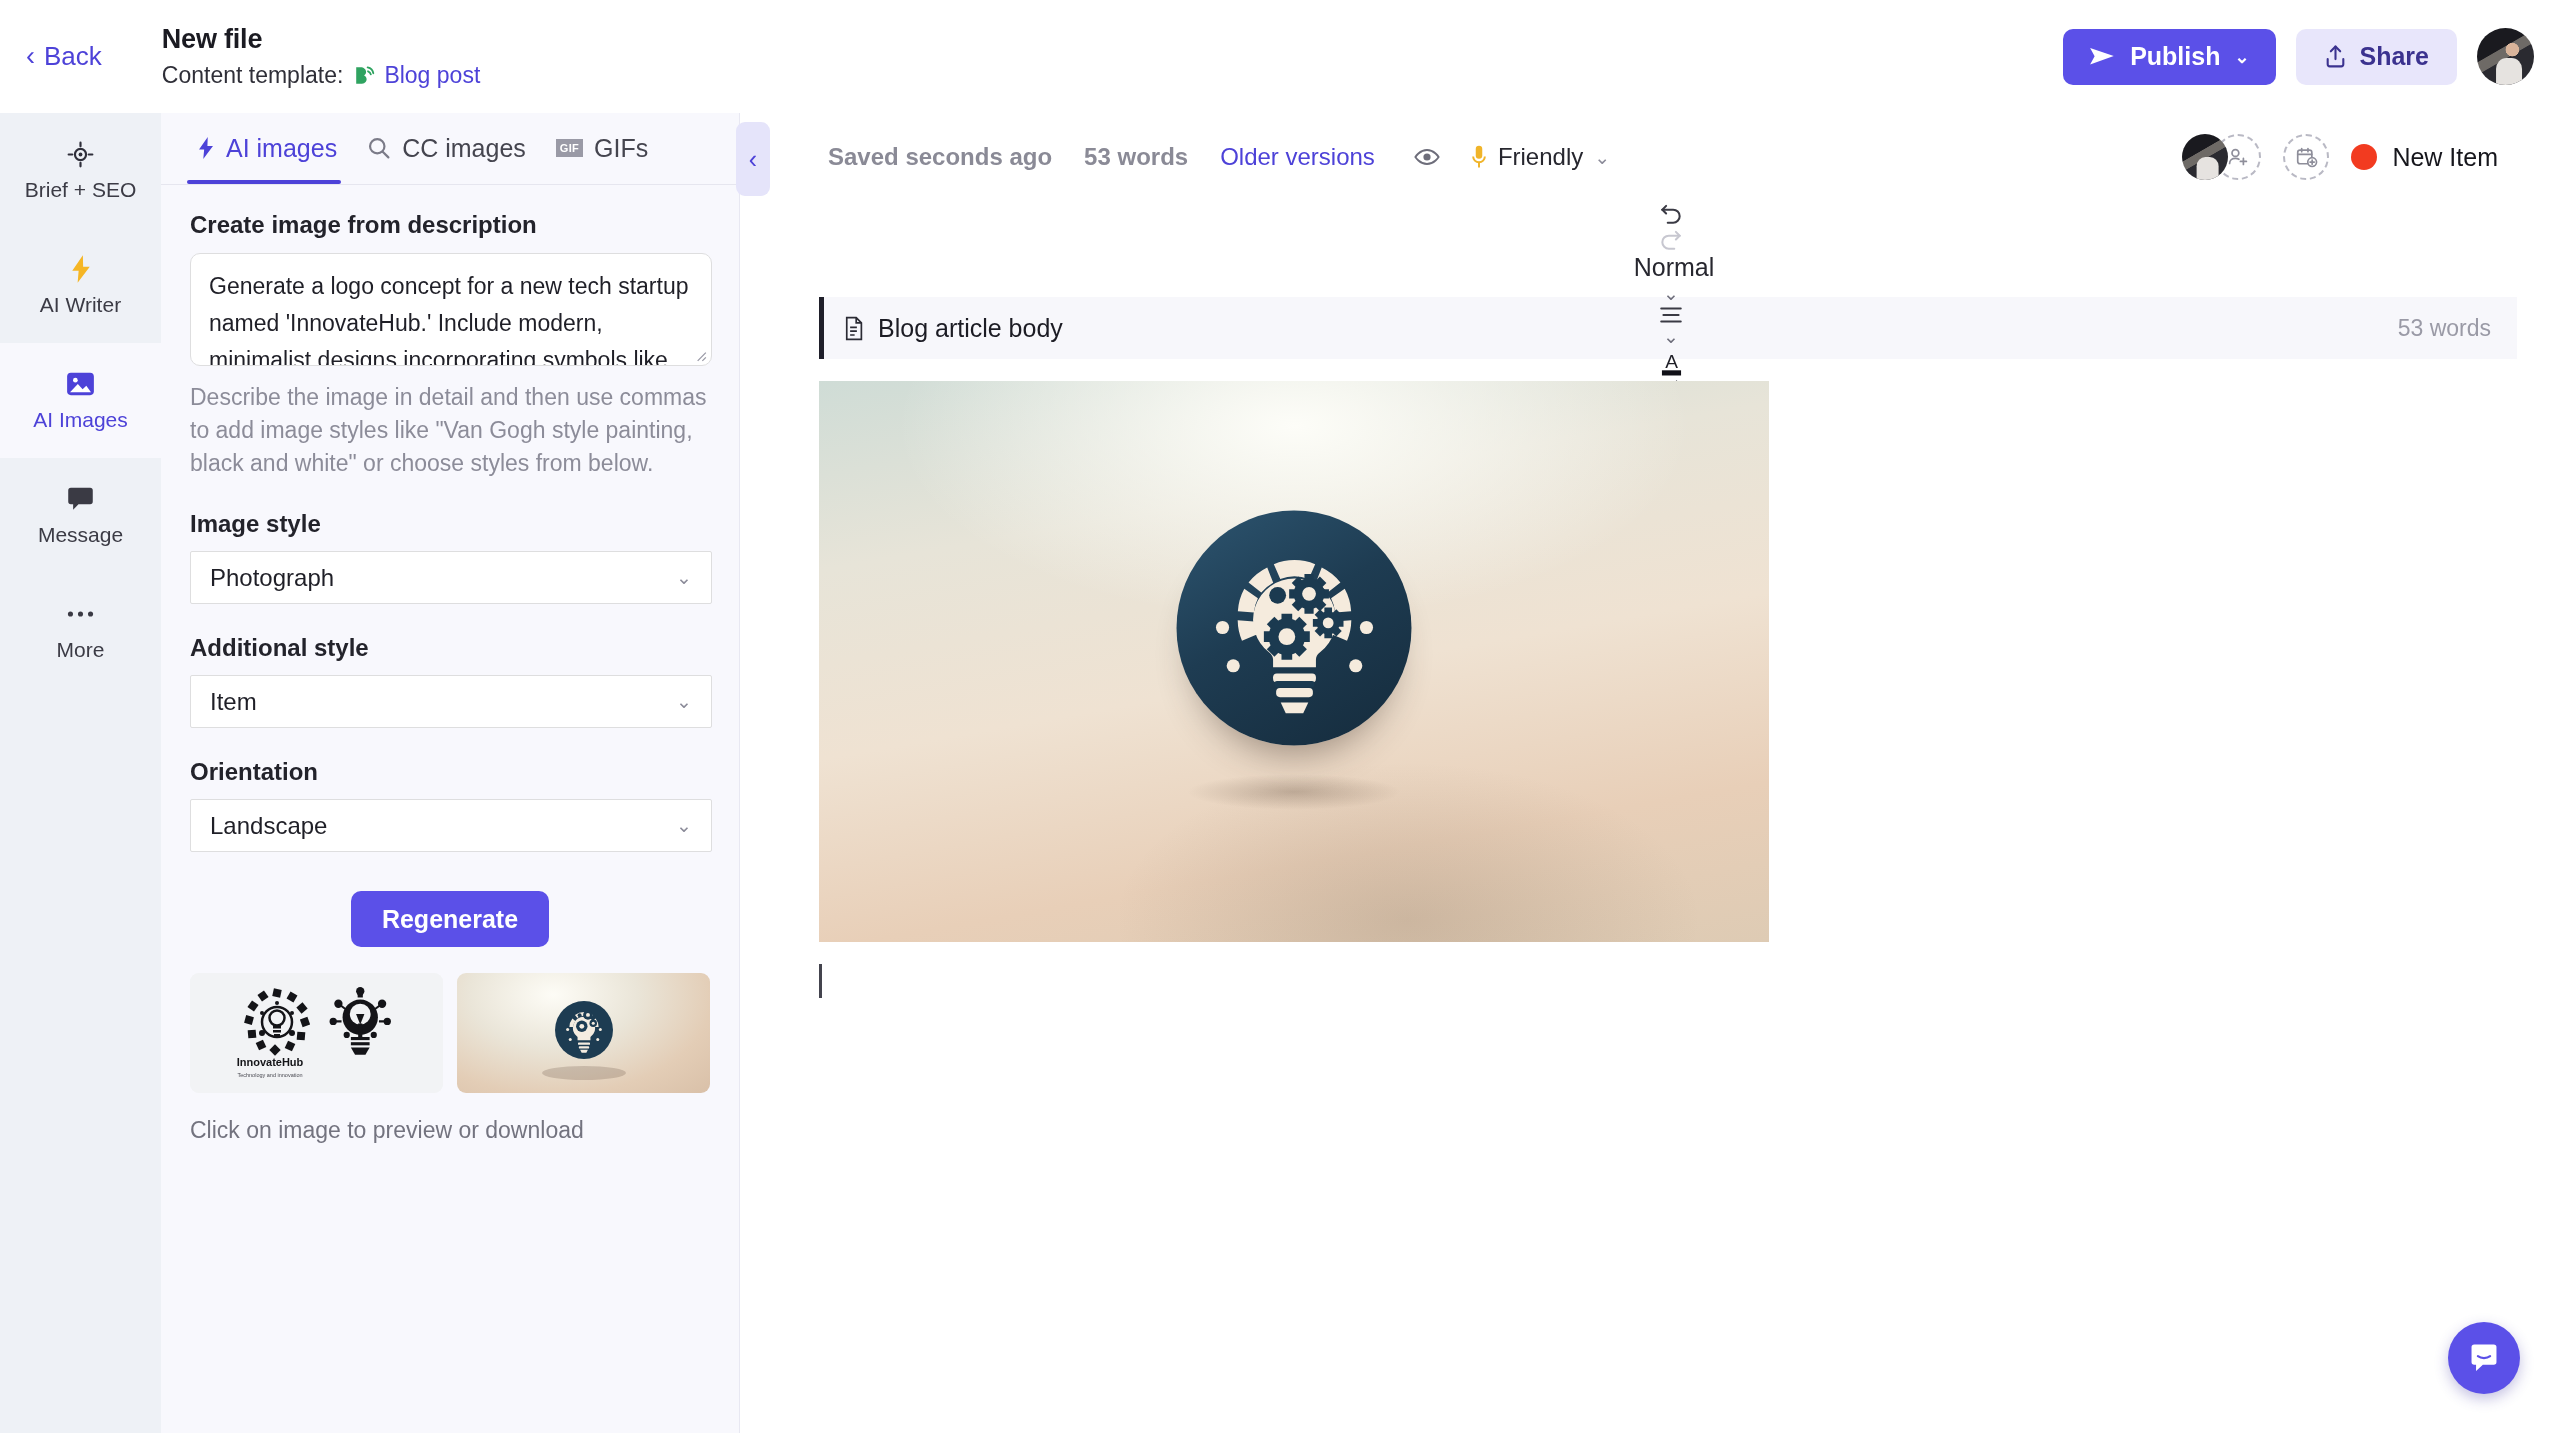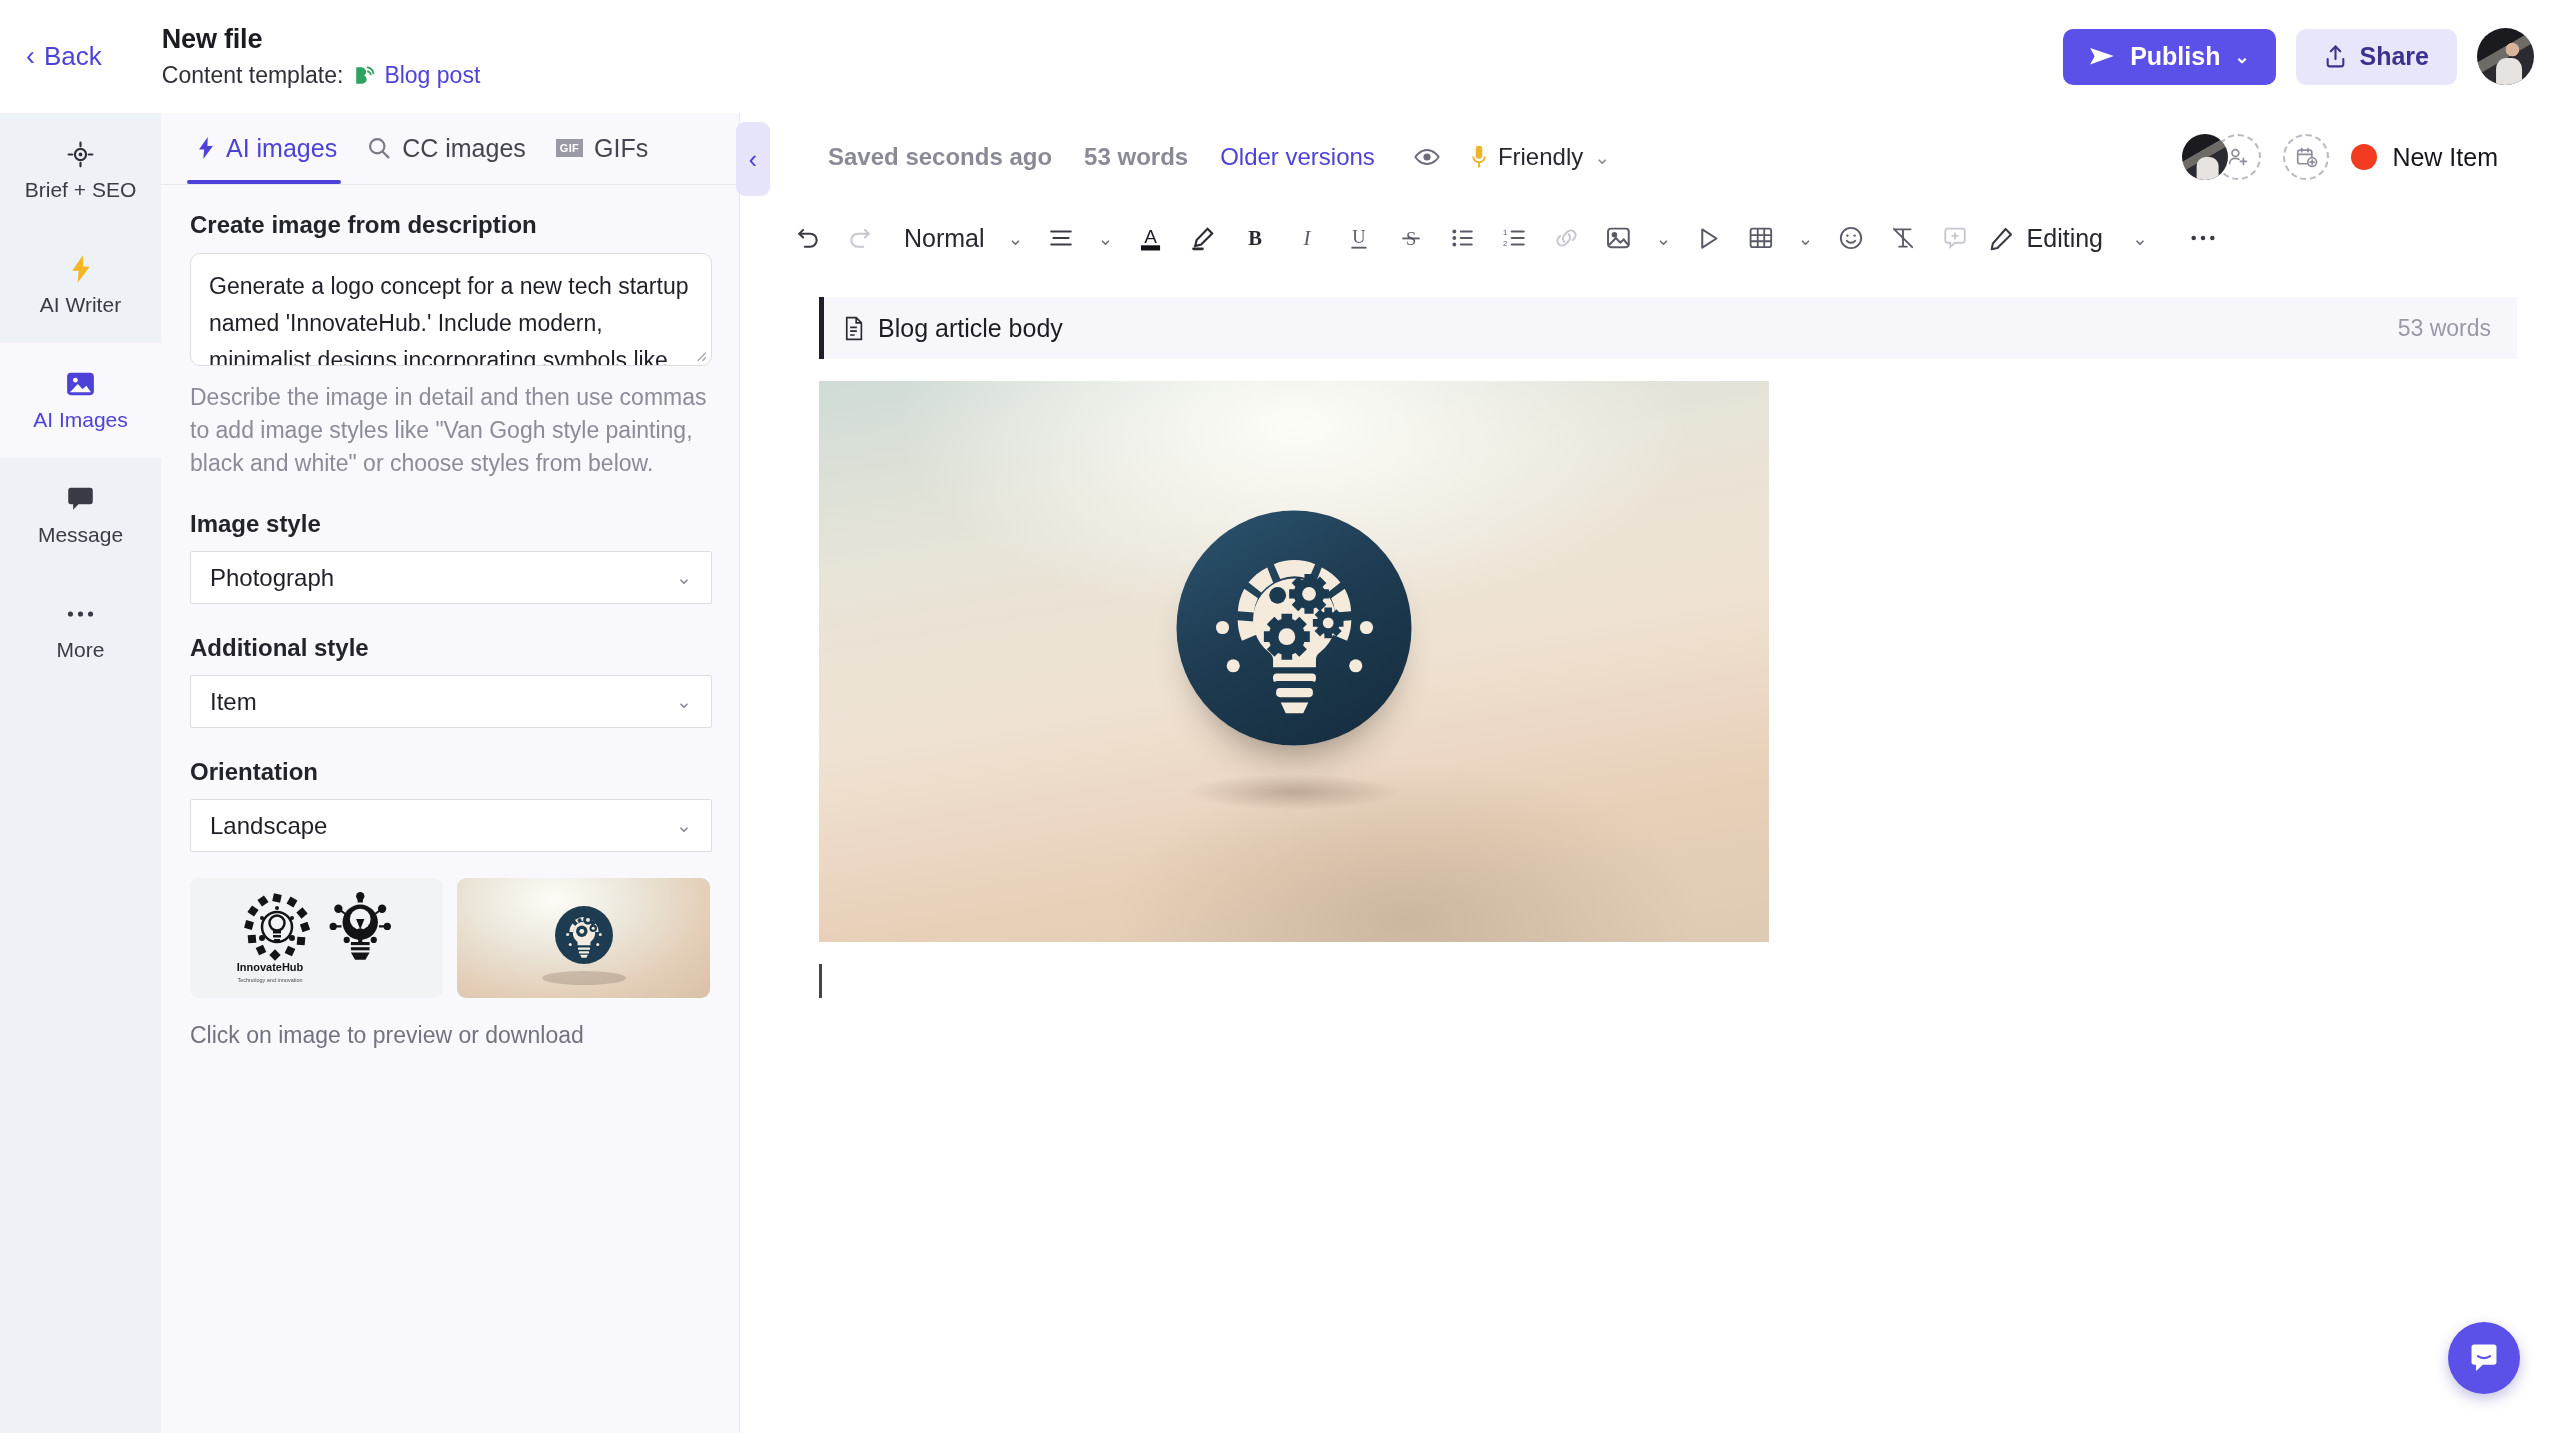--- a/index.html
+++ b/index.html
@@ -141,21 +141,21 @@
     background:#e6e3e0; border-radius:40% 40% 0 0; transform: translateX(-38%); }
   .dashed-circle {
     width: 46px; height: 46px; border-radius: 50%; border: 2px dashed #b9b9c4;
     display:flex; align-items:center; justify-content:center; color:#8e8e9a; cursor:pointer;
     background:#fff;
   }
   .dashed-circle.overlap { margin-left: -13px; z-index: 1; }
   .new-item { display:flex; align-items:center; gap:15px; font-size:25px; color:#16161c; cursor:pointer; }
   .red-dot { width: 26px; height: 26px; border-radius:50%; background:#f23b20; }
 
-  .toolbar { display:flex; align-items:center; height: 74px; padding-left: 41px; gap: 0; }
+  .toolbar { display:flex; align-items:center; height: 74px; padding-left: 41px; gap: 0; flex-direction: column; }
   .tb { width: 52px; height: 52px; display:flex; align-items:center; justify-content:center;
         color:#3a3a44; cursor:pointer; }
   .tb.dim { color:#c7c7d0; }
   .tb-caret { width: 38px; height: 52px; display:flex; align-items:center; justify-content:center;
               color:#6e6e7b; cursor:pointer; font-size:19px; }
   .tb-normal { font-size: 25px; color:#27272f; padding: 0 12px 0 18px; cursor:pointer; }
   .tb-gap { width: 18px; }
   .tb-editing { display:flex; align-items:center; gap:13px; font-size:25px; color:#27272f; cursor:pointer; margin-left: 8px;}
 
   .section-card {
@@ -353,20 +353,23 @@
       <span>Item</span>
       <span class="sel-caret">⌄</span>
     </div>
 
     <div class="sel-label">Orientation</div>
     <div class="select">
       <span>Landscape</span>
       <span class="sel-caret">⌄</span>
     </div>
 
+    <div class="regen-wrap">
+      <button class="regen-btn">Regenerate</button>
+    </div>
 
     <div class="thumbs">
 
       <div class="thumb t1">
         <svg width="254" height="120" viewBox="0 0 254 120">
           <rect width="254" height="120" fill="#f2f3f5"></rect>
           <g fill="#141418" transform="translate(52,14) scale(0.50)">
             <g>
               <circle cx="70" cy="70" r="30" fill="none" stroke="#141418" stroke-width="5"></circle>
               <circle cx="70" cy="62" r="15" fill="none" stroke="#141418" stroke-width="5"></circle>

